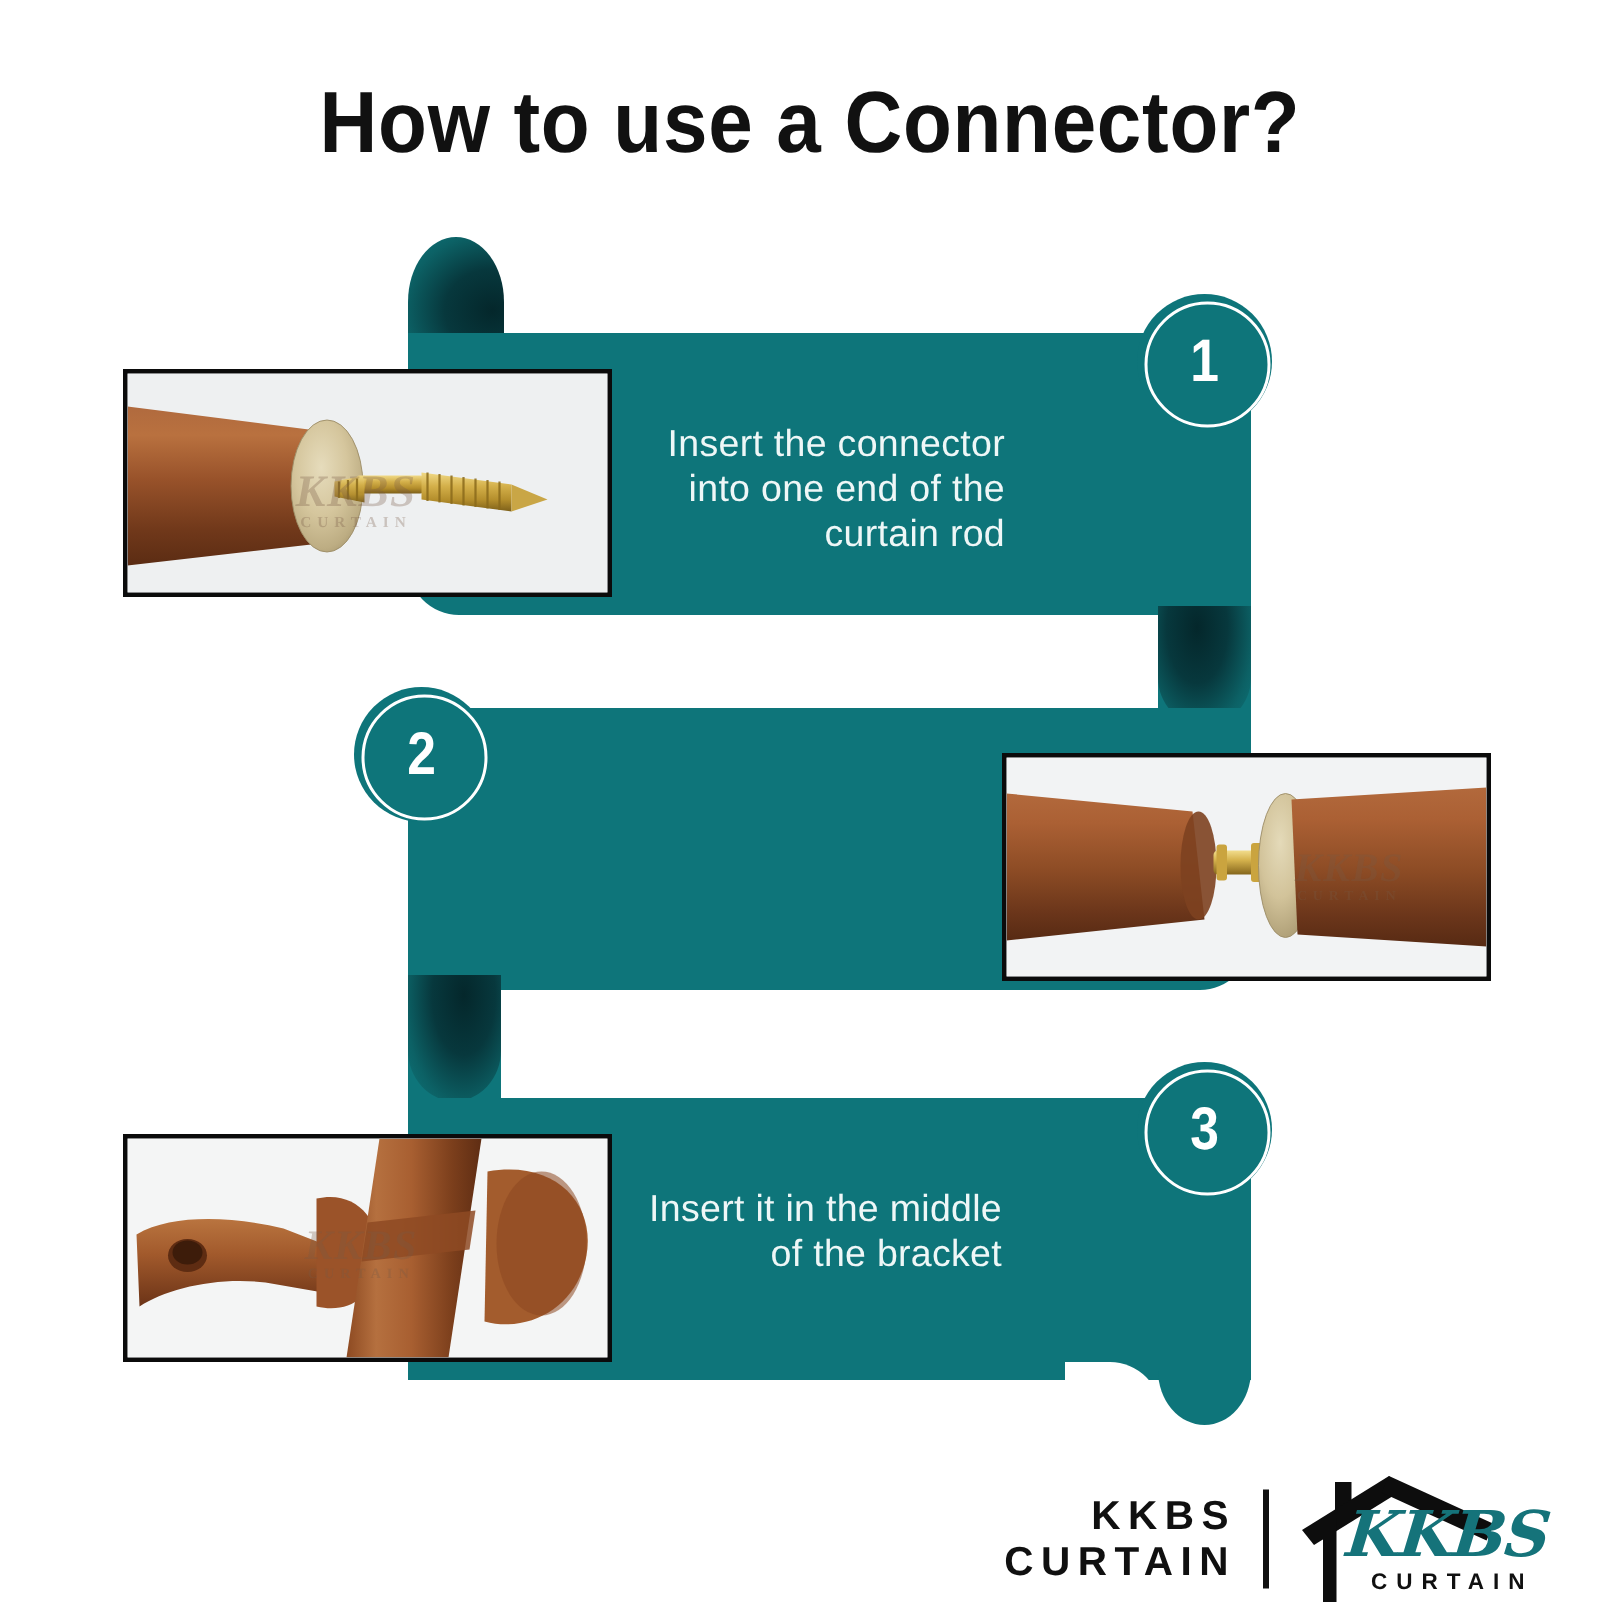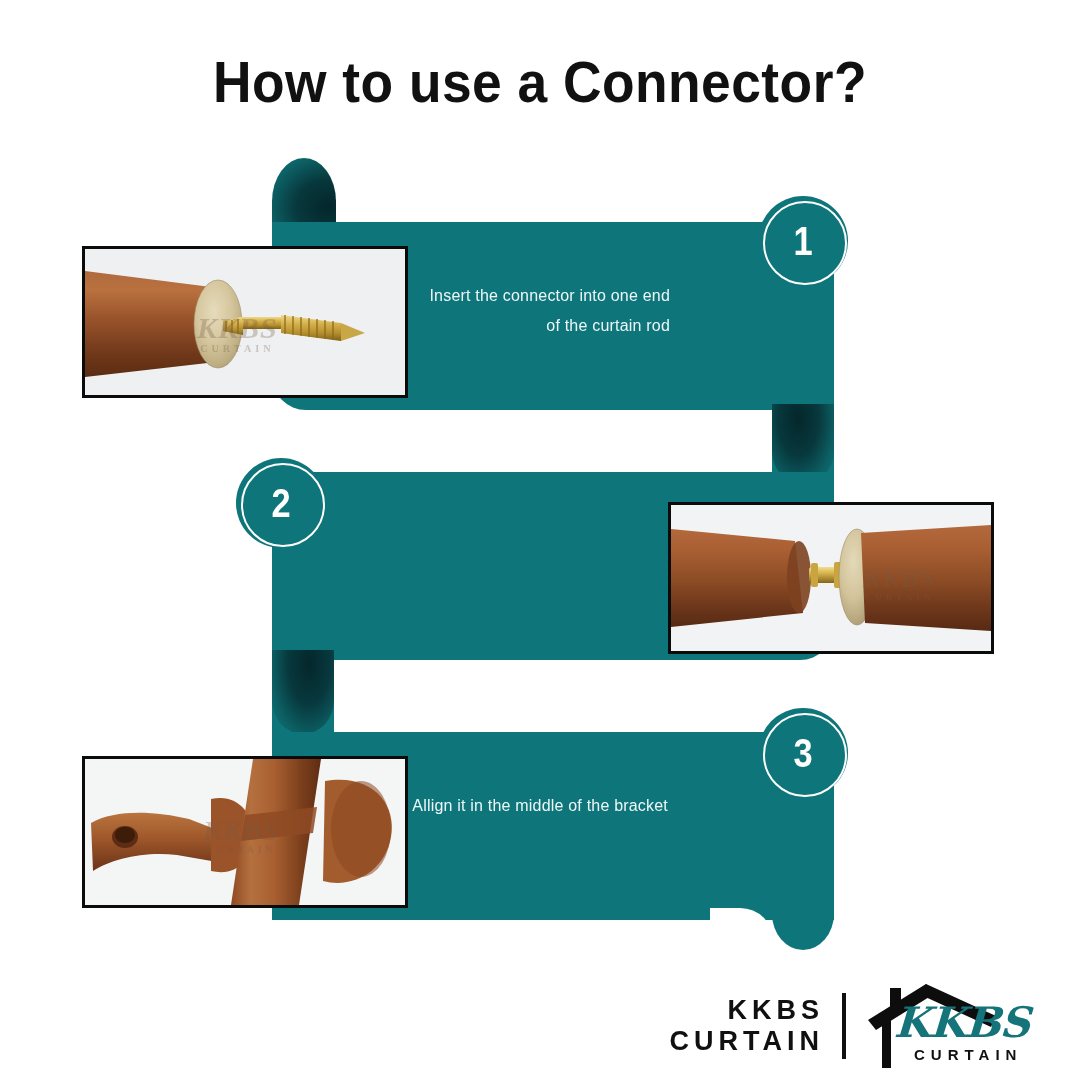--- a/index.html
+++ b/index.html
@@ -119,21 +119,21 @@
     top: 908px;
     width: 64px;
     height: 44px;
     background: #ffffff;
     border-radius: 0 34px 0 0;
   }
 
   
   .step-text {
     position: absolute;
-    font-size: 16px;
+    font-size: 25px;
     line-height: 30px;
     color: #eef7f7;
     letter-spacing: 0.2px;
     font-weight: 400;
     white-space: pre-line;
   }
   .text-1 { left: 414px; top: 281px; width: 256px; text-align: right; }
   .text-2 { left: 404px; top: 539px; width: 256px; text-align: left;  }
   .text-3 { left: 412px; top: 791px; width: 256px; text-align: right; }
 
@@ -379,21 +379,21 @@
 
         <path d="M190,28 L320,20 L320,126 L194,118 Z" fill="url(#woodB)"></path>
       </svg>
     </div>
     <div class="watermark" style="left:192px; top:58px; font-size:27px;">
       <span>KKBS</span>
       <small>CURTAIN</small>
     </div>
   </div>
 
-  <div class="step-text text-3">Allign it in the middle of the bracket</div>
+  <div class="step-text text-3">Insert it in the middle of the bracket</div>
 
   <div class="badge badge-3">
     <span class="badge-num">3</span>
   </div>
 
   <div class="photo photo-3">
     <div class="photo-inner">
       <svg width="320" height="146" viewBox="0 0 320 146">
         <defs>
           <linearGradient id="woodC" x1="0" y1="0" x2="1" y2="0">

